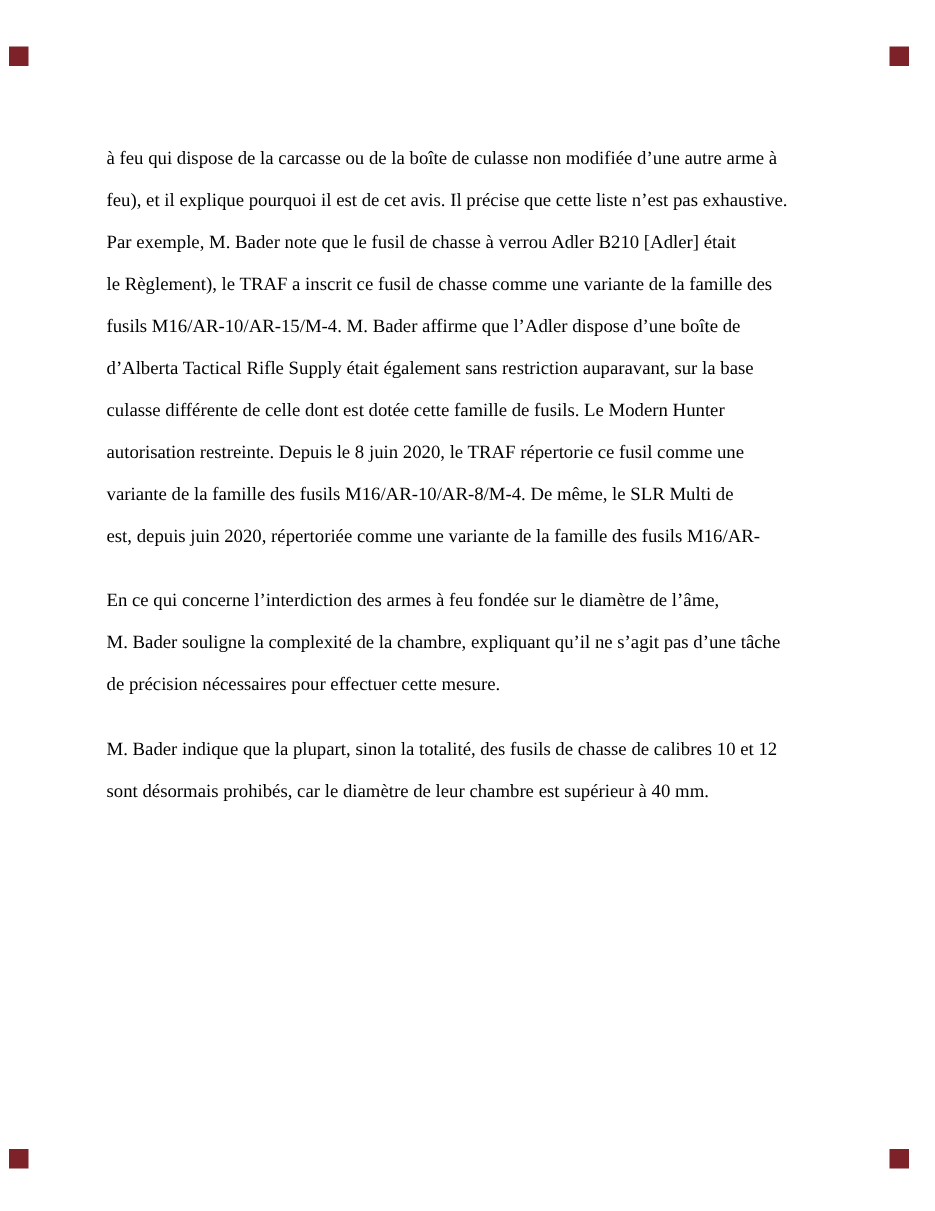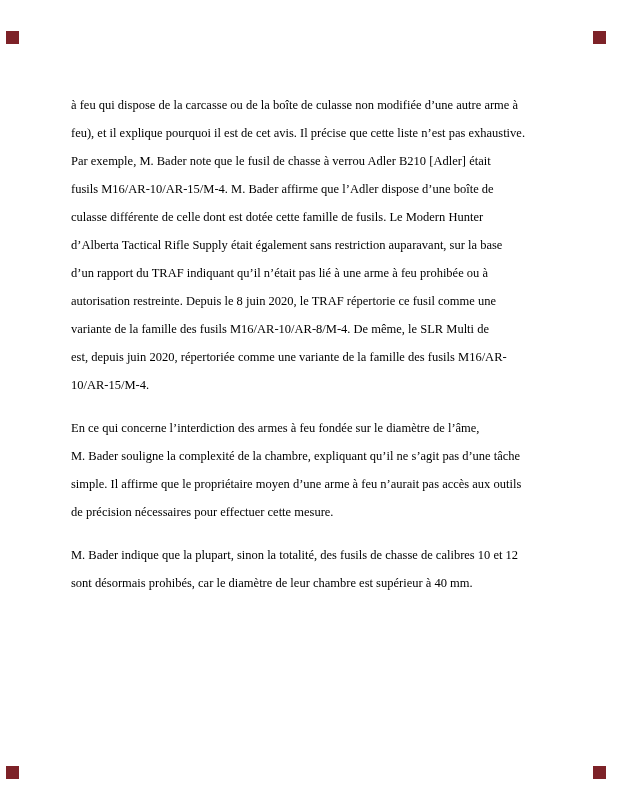--- a/index.html
+++ b/index.html
@@ -53,33 +53,31 @@
       <div class="corner-marker top-left" style="background: rgb(125, 34, 40);"></div>
       <div class="corner-marker top-right" style="background: rgb(125, 34, 40);"></div>
       <div class="corner-marker bottom-left" style="background: rgb(125, 34, 40);"></div>
       <div class="corner-marker bottom-right" style="background: rgb(125, 34, 40);"></div>
     </div>
   <div id="text-block">
       <div class="para">
         <div class="line">à feu qui dispose de la carcasse ou de la boîte de culasse non modifiée d’une autre arme à</div>
         <div class="line">feu), et il explique pourquoi il est de cet avis. Il précise que cette liste n’est pas exhaustive.</div>
         <div class="line">Par exemple, M. Bader note que le fusil de chasse à verrou Adler B210 [Adler] était</div>
+        <div class="line">le Règlement), le TRAF a inscrit ce fusil de chasse comme une variante de la famille des</div>
         <div class="line">fusils M16/AR-10/AR-15/M-4. M. Bader affirme que l’Adler dispose d’une boîte de</div>
+        <div class="line">d’Alberta Tactical Rifle Supply était également sans restriction auparavant, sur la base</div>
         <div class="line">culasse différente de celle dont est dotée cette famille de fusils. Le Modern Hunter</div>
-        <div class="line">d’Alberta Tactical Rifle Supply était également sans restriction auparavant, sur la base</div>
-        <div class="line">d’un rapport du TRAF indiquant qu’il n’était pas lié à une arme à feu prohibée ou à</div>
         <div class="line">autorisation restreinte. Depuis le 8 juin 2020, le TRAF répertorie ce fusil comme une</div>
         <div class="line">variante de la famille des fusils M16/AR-10/AR-8/M-4. De même, le SLR Multi de</div>
         <div class="line">est, depuis juin 2020, répertoriée comme une variante de la famille des fusils M16/AR-</div>
-        <div class="line">10/AR-15/M-4.</div>
       </div>
       <div class="para">
         <div class="line">En ce qui concerne l’interdiction des armes à feu fondée sur le diamètre de l’âme,</div>
         <div class="line">M. Bader souligne la complexité de la chambre, expliquant qu’il ne s’agit pas d’une tâche</div>
-        <div class="line">simple. Il affirme que le propriétaire moyen d’une arme à feu n’aurait pas accès aux outils</div>
         <div class="line">de précision nécessaires pour effectuer cette mesure.</div>
       </div>
       <div class="para">
         <div class="line">M. Bader indique que la plupart, sinon la totalité, des fusils de chasse de calibres 10 et 12</div>
         <div class="line">sont désormais prohibés, car le diamètre de leur chambre est supérieur à 40 mm.</div>
       </div>
     </div>
 </div>
 
 </body></html>

